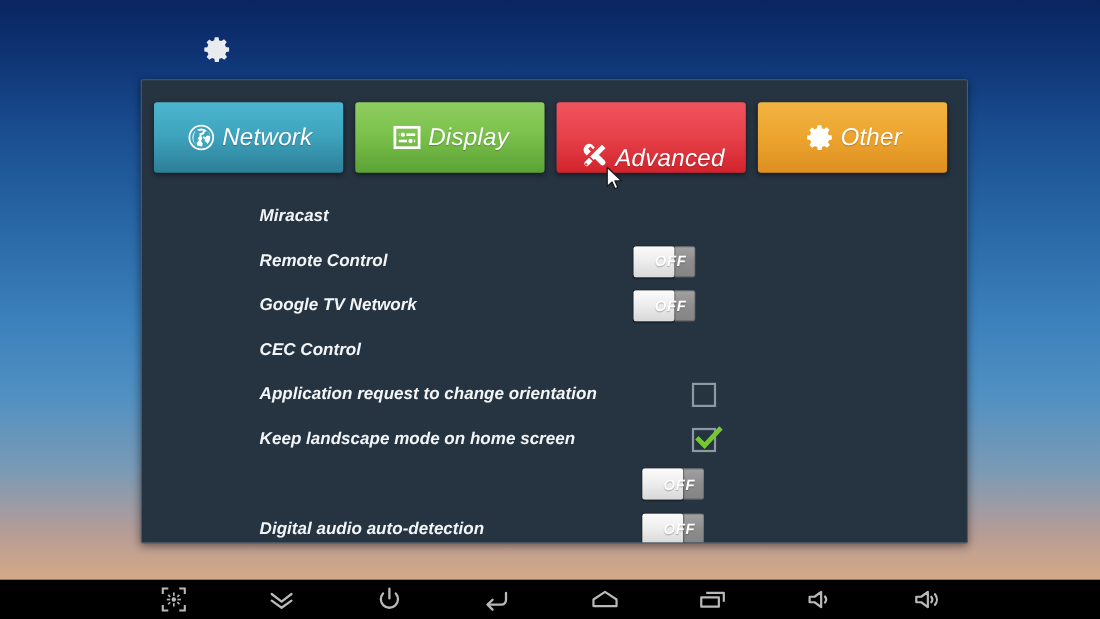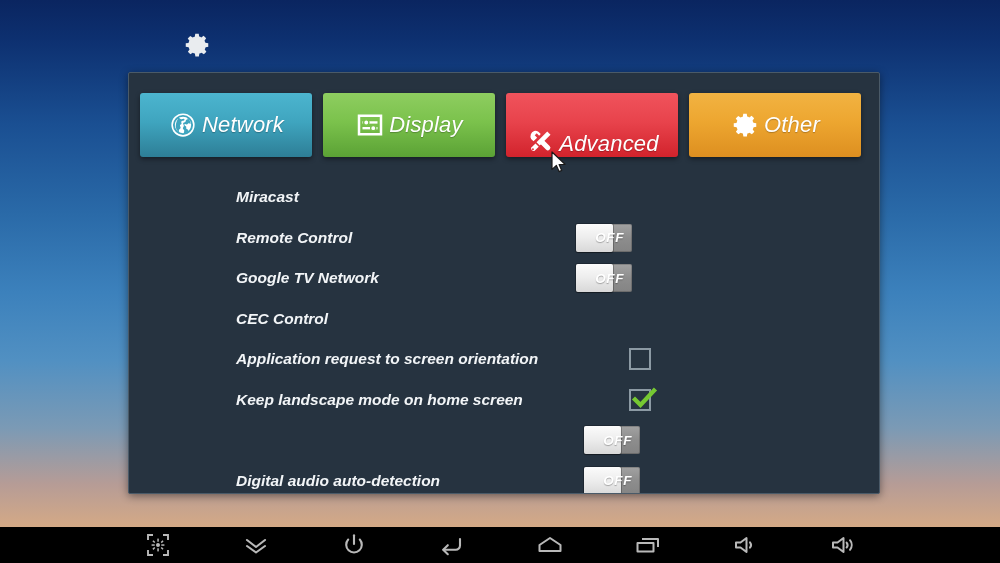--- a/index.html
+++ b/index.html
@@ -308,21 +308,21 @@
             <span class="off-text">OFF</span>
           </span>
         </span>
       </div>
 
       <div class="row">
         <span class="row-label">CEC Control</span>
       </div>
 
       <div class="row">
-        <span class="row-label">Application request to screen orientation</span>
+        <span class="row-label">Application request to change orientation</span>
         <span class="row-control" style="left:500px;">
           <span class="checkbox"></span>
         </span>
       </div>
 
       <div class="row">
         <span class="row-label">Keep landscape mode on home screen</span>
         <span class="row-control" style="left:500px;">
           <span class="checkbox">
             <span class="check-mark">

